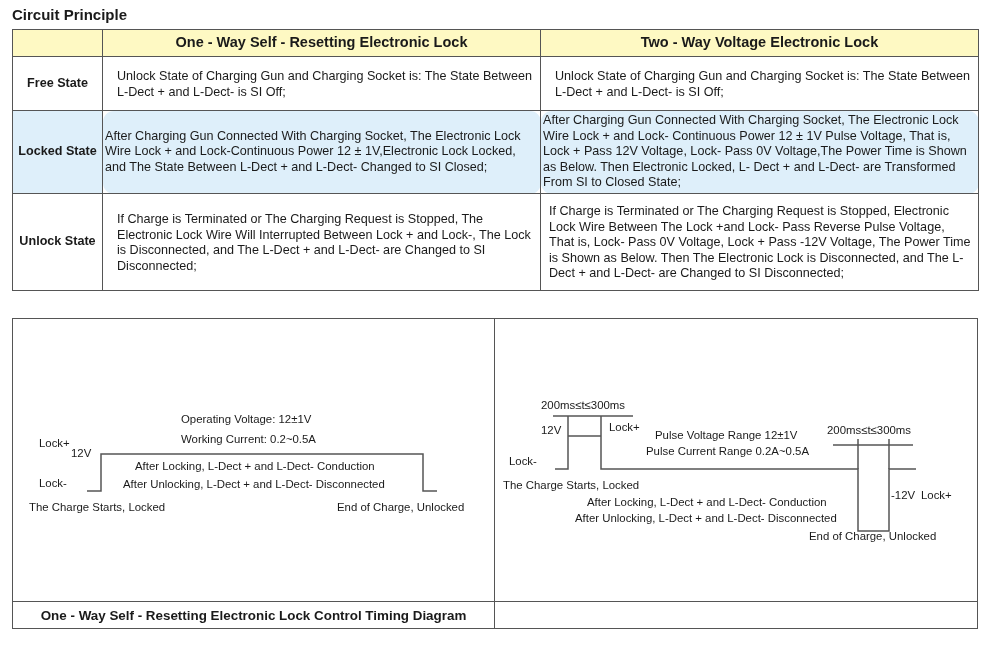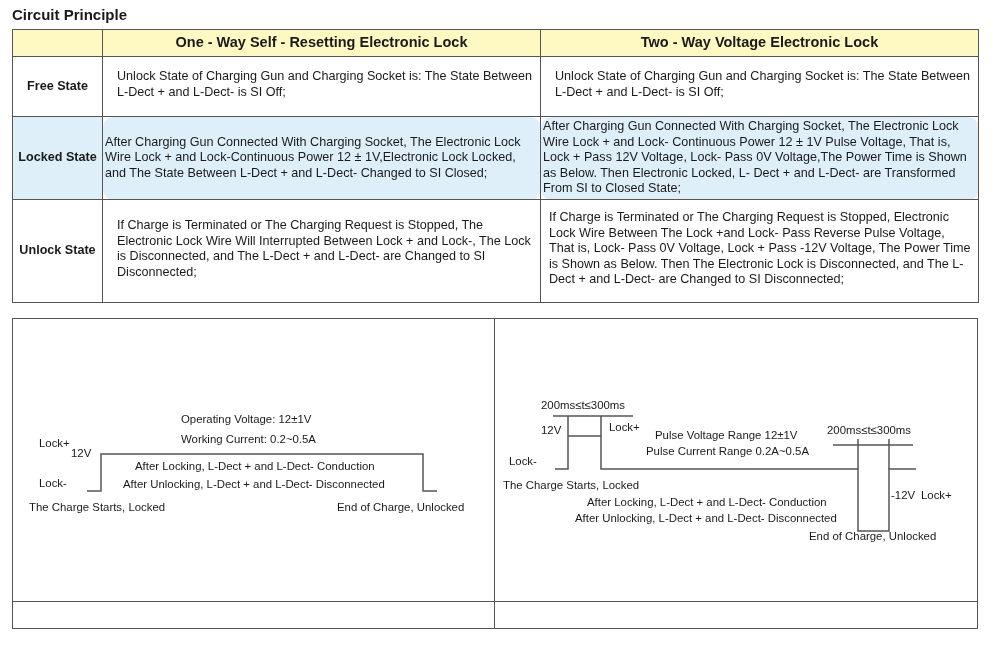--- a/index.html
+++ b/index.html
@@ -4,21 +4,21 @@
 <style>
   html, body { margin: 0; padding: 0; background: #ffffff; }
   body { width: 1000px; height: 647px; position: relative; overflow: hidden;
          font-family: "Liberation Sans", sans-serif; color: #1a1a1a; }
   .title { position: absolute; left: 12px; top: 6px; font-size: 15px; font-weight: bold; }
   table.principle { position: absolute; left: 12px; top: 29px; width: 966px; border-collapse: collapse;
                     table-layout: fixed; }
   table.principle td, table.principle th { border: 1.5px solid #555; font-size: 12.6px; line-height: 15.5px; }
   table.principle th { background: #fef9c3; font-size: 14.5px; font-weight: bold; height: 26px; padding: 0; }
   table.principle td.rowhead { font-weight: bold; text-align: center; font-size: 12.6px; padding: 0 2px; margin-top: 24px; }
-  table.principle td.cell { padding: 2px 6px 6px 14px; vertical-align: middle; }
+  table.principle td.cell { padding: 2px 6px 0 14px; vertical-align: middle; }
   table.principle td.cell.tight { padding: 2px 2px 2px 2px; border-radius: 11px; }
   tr.blue td { background: #deeffa; }
   col.c0 { width: 90px; } col.c1 { width: 438px; } col.c2 { width: 438px; }
   .rowfree td { height: 51px; }
   .rowlocked td { height: 78px; }
   .rowunlock td { height: 94px; }
 
   .diagrams { position: absolute; left: 12px; top: 318px; width: 966px; height: 311px;
               border: 1.5px solid #555; box-sizing: border-box; }
   .diagrams .split { position: absolute; left: 481px; top: 0; bottom: 0; border-left: 1.5px solid #555; }
@@ -100,13 +100,14 @@
       <line x1="876" y1="120" x2="876" y2="150"></line>
       <text x="878" y="180">-12V</text>
       <text x="908" y="180">Lock+</text>
       <text x="490" y="170">The Charge Starts, Locked</text>
       <text x="574" y="187">After Locking, L-Dect + and L-Dect- Conduction</text>
       <text x="562" y="203">After Unlocking, L-Dect + and L-Dect- Disconnected</text>
       <text x="796" y="221">End of Charge, Unlocked</text>
     </g>
   </svg>
 
+  <div class="caption cap1">One - Way Self - Resetting Electronic Lock Control Timing Diagram</div>
 </div>
 
 </body></html>

